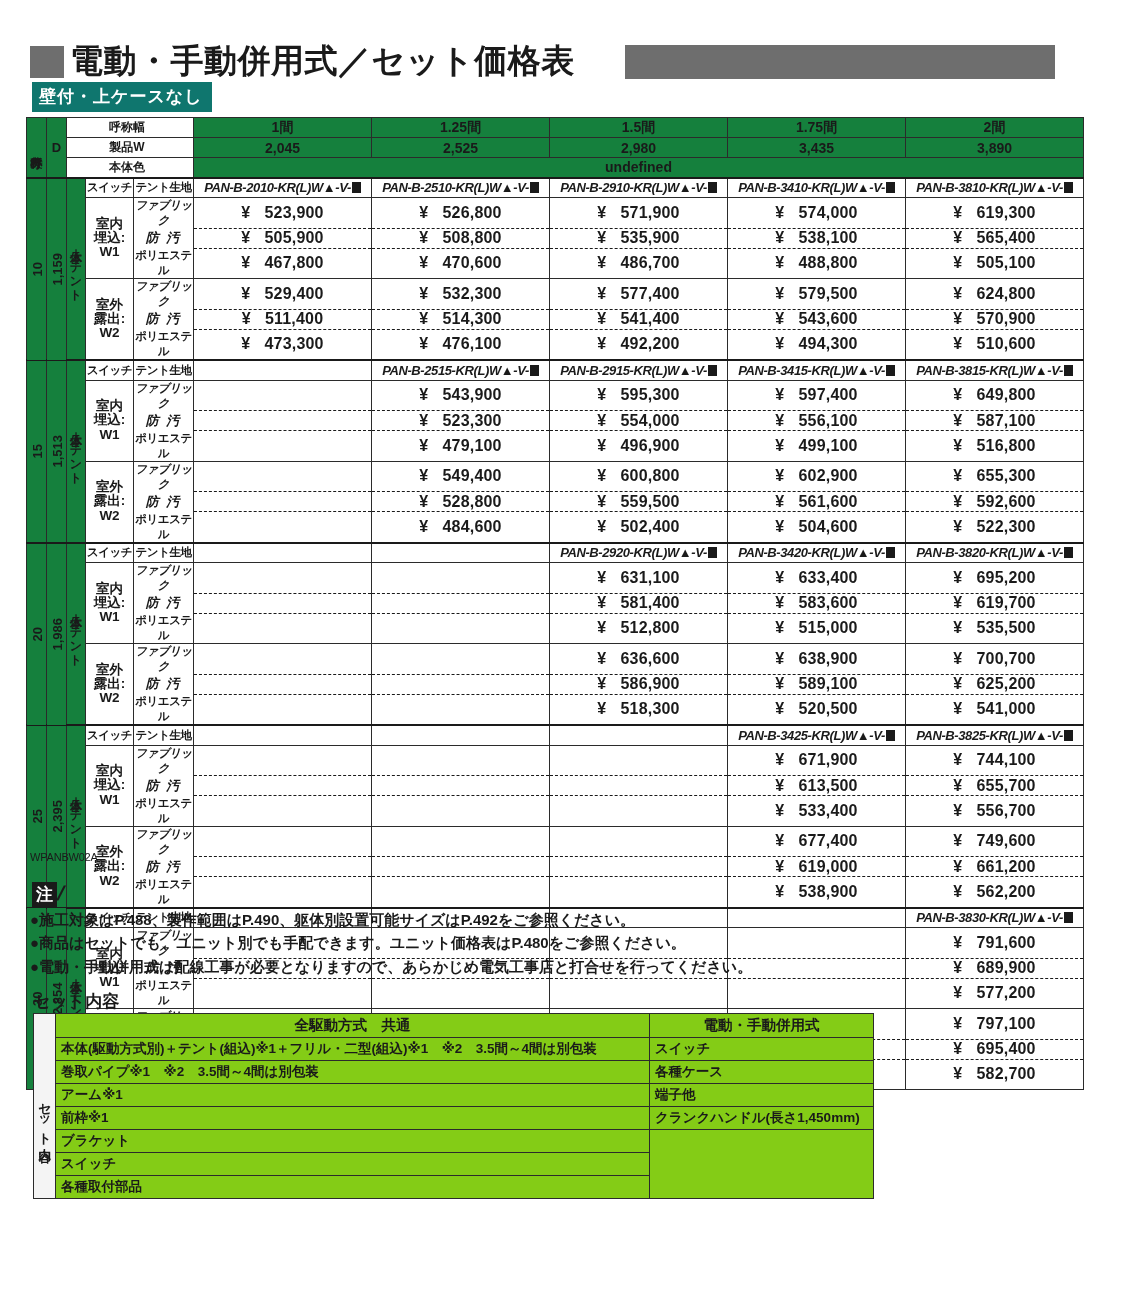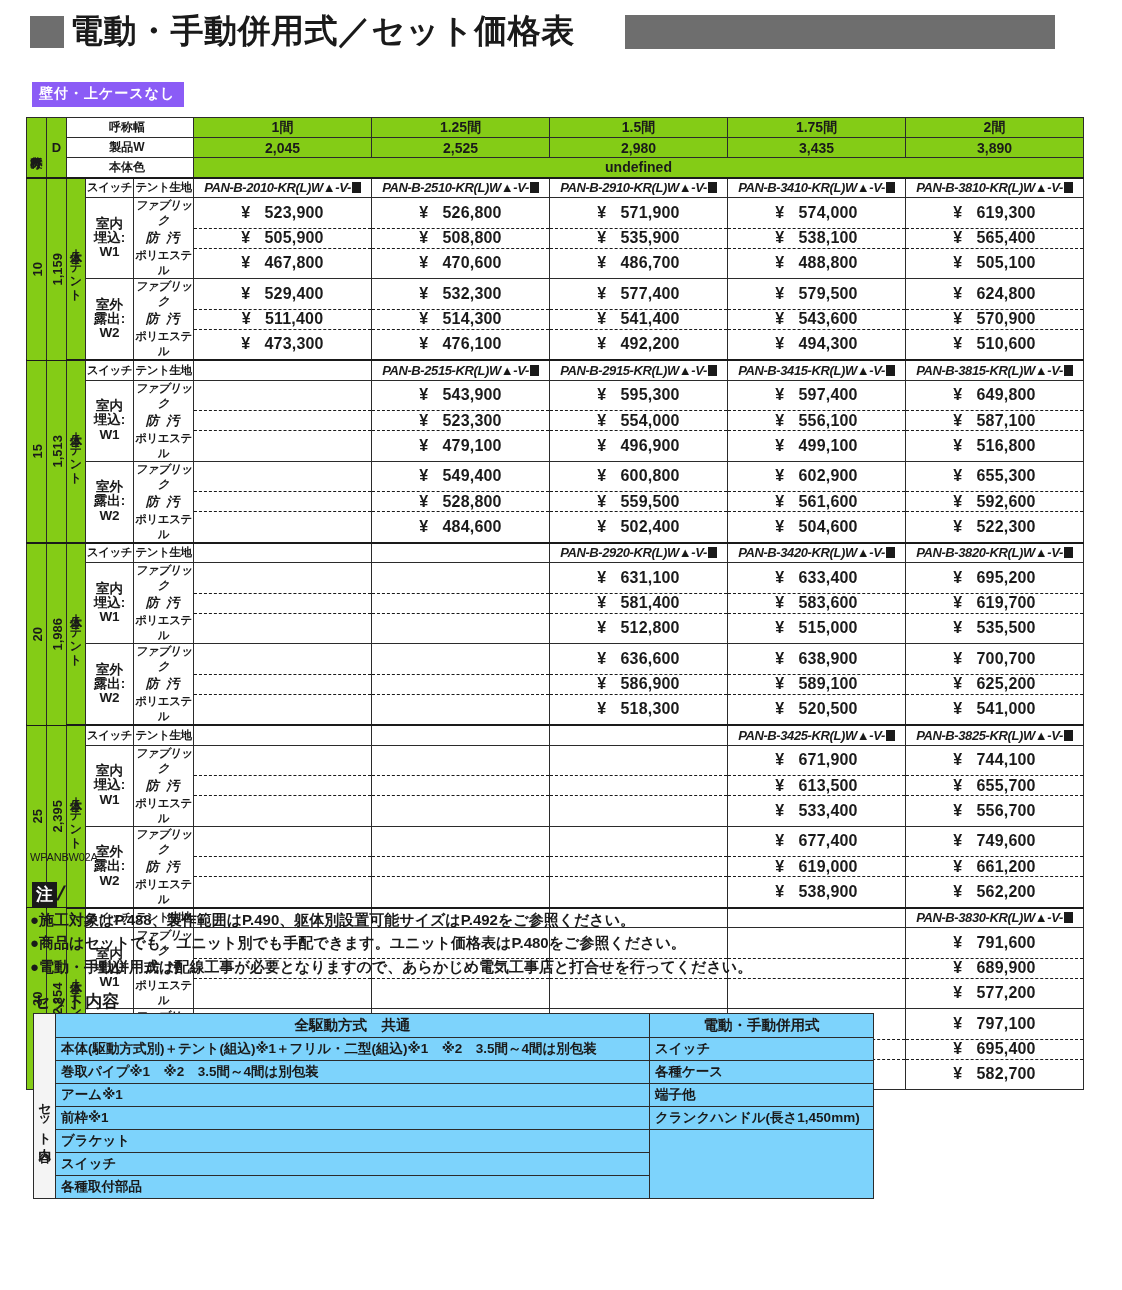--- a/index.html
+++ b/index.html
@@ -6,43 +6,43 @@
   body{
     width:1122px;height:1290px;
     background:#ffffff;
     font-family:"Liberation Sans","DejaVu Sans",sans-serif;
     color:#1a1a1a;
     -webkit-font-smoothing:antialiased;
   }
   .page{position:relative;width:1122px;height:1290px;overflow:hidden;}
 
   
-  .title-row{position:absolute;left:30px;top:12px;width:1025px;height:42px;}
+  .title-row{position:absolute;left:30px;top:42px;width:1025px;height:42px;}
   .title-marker{position:absolute;left:0;top:4px;width:34px;height:32px;background:#6e6e6e;}
   .title-text{position:absolute;left:40px;top:-3px;font-size:33px;font-weight:bold;letter-spacing:.5px;
      white-space:nowrap;color:#1a1a1a;}
   .title-bar-right{position:absolute;left:595px;top:3px;right:0;height:34px;background:#6e6e6e;}
 
-  .subtitle-badge{position:absolute;left:32px;top:82px;background:#8b5cf6;color:#fff;
-     font-size:14px;font-weight:bold;padding:3px 9px 4px 7px;letter-spacing:1px;}
+  .subtitle-badge{position:absolute;left:32px;top:82px;background:#0f766e;color:#fff;
+     font-size:17px;font-weight:bold;padding:3px 9px 4px 7px;letter-spacing:1px;}
 
   
   .ptable{position:absolute;left:26px;top:117px;border-collapse:collapse;
      table-layout:fixed;width:1058px;font-size:13px;}
   .ptable td,.ptable th{border:1px solid #2b2b2b;padding:0;margin:0;
      font-weight:bold;text-align:center;vertical-align:middle;background:#fff;}
 
   col.c-depth{width:20px}
   col.c-d{width:20px}
   col.c-body{width:19px}
   col.c-sw{width:48px}
   col.c-fab{width:60px}
   col.c-price{width:178px}
 
-  .ptable .hdr{background:#84cc16;}
+  .ptable .hdr{background:#15803d;}
   .vert{writing-mode:vertical-rl;text-orientation:upright;letter-spacing:0px;line-height:1;
      font-size:12px;white-space:nowrap;}
   .vert-rot{writing-mode:vertical-rl;transform:rotate(180deg);font-size:13px;white-space:nowrap;}
   .lbl-right{text-align:right;padding-right:6px !important;background:#f4f4f4;font-size:12px;}
   .dim-val{font-size:14px;}
   .model{font-size:13px;letter-spacing:-.4px;white-space:nowrap;font-style:italic;}
   .sq{display:inline-block;width:9px;height:11px;background:#1a1a1a;vertical-align:-1px;margin-left:1px;}
   .price{font-size:16px;text-align:center;letter-spacing:.2px;}
   .price .yen{margin-right:14px;font-weight:bold;}
   .dashed-b{border-bottom:1px dashed #1a1a1a !important;}
@@ -67,21 +67,21 @@
   .chu-slash{display:inline-block;color:#1a1a1a;font-weight:bold;font-size:20px;margin-left:1px;
      transform:skewX(-18deg);}
   .note-list{position:absolute;left:30px;top:908px;font-size:15px;font-weight:bold;line-height:1.55;}
   .note-list div{white-space:nowrap;}
 
   
   .set-title{position:absolute;left:33px;top:990px;font-size:17px;font-weight:bold;}
   .stable{position:absolute;left:33px;top:1013px;border-collapse:collapse;table-layout:fixed;
      width:840px;}
   .stable td{border:1px solid #2b2b2b;padding:2px 5px;font-size:13.5px;font-weight:bold;
-     vertical-align:middle;background:#7dd3fc;}
+     vertical-align:middle;background:#84cc16;}
   .stable .sc-head{text-align:center;font-size:14.5px;}
   .stable .sidecol{width:22px;background:#f4f4f4;text-align:center;padding:0;}
   .sidecol .vtx{writing-mode:vertical-rl;text-orientation:upright;font-size:13px;line-height:1.05;}
   .nobord-b{border-bottom:0 !important;}
   .nobord-t{border-top:0 !important;}
   .set-footnotes{position:absolute;left:33px;top:1188px;font-size:14px;font-weight:bold;line-height:1.5;}
   .set-footnotes div{white-space:nowrap;}
   .indent{padding-left:70px;}
 </style>
 </head>

